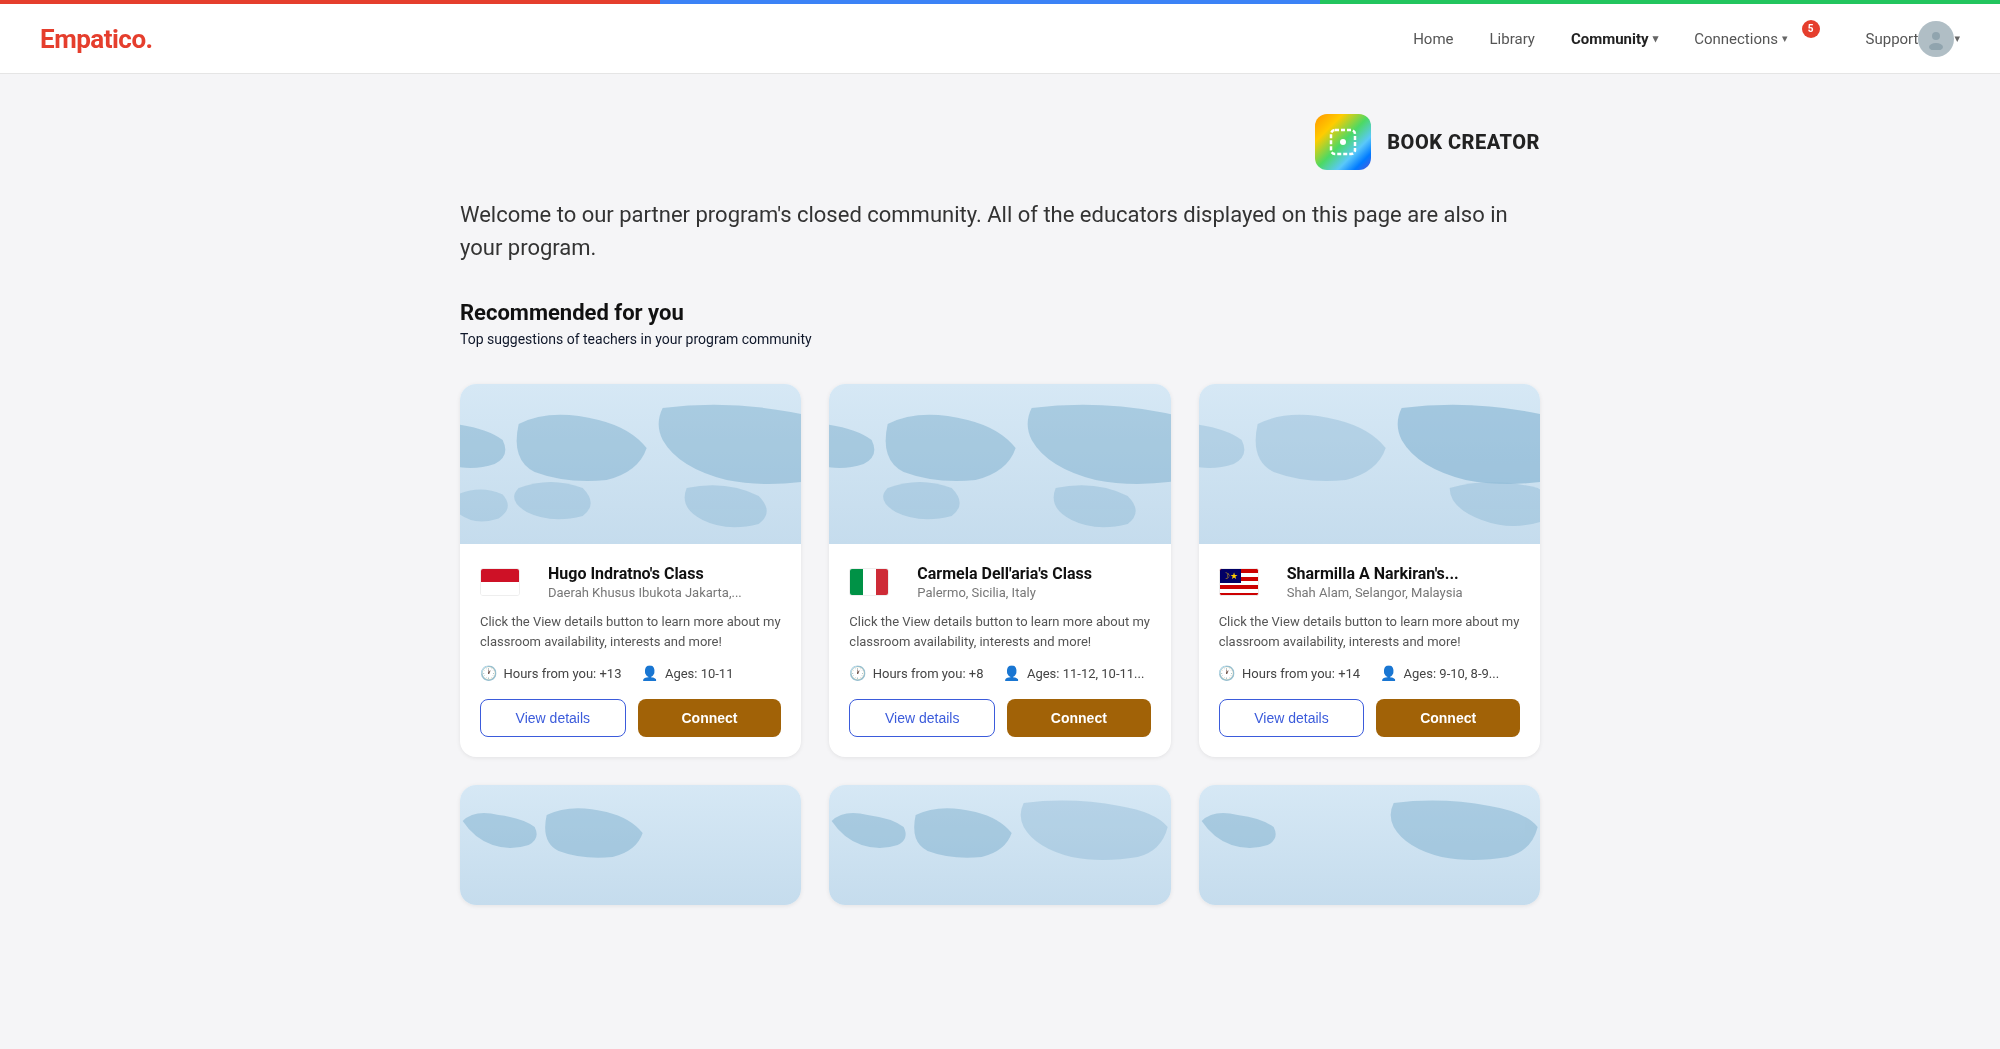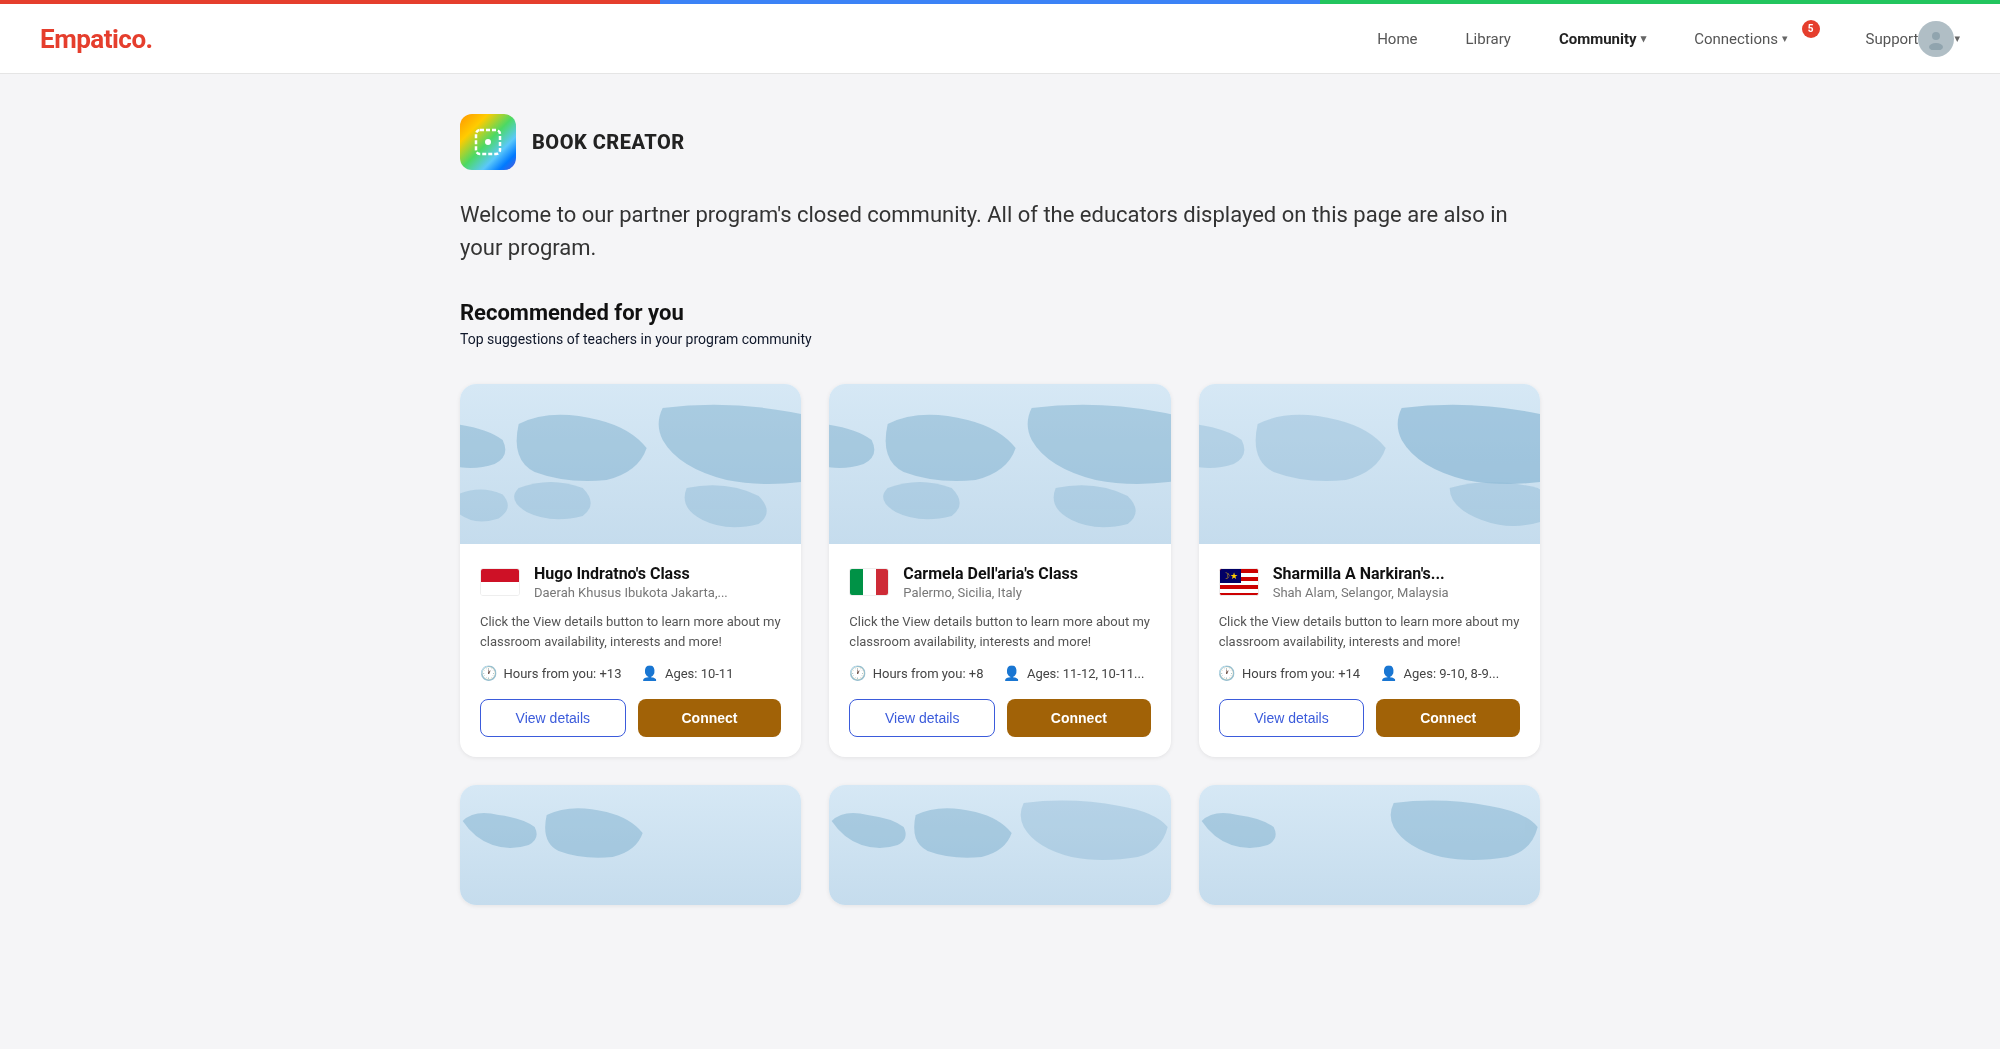--- a/index.html
+++ b/index.html
@@ -20,21 +20,21 @@
     .logo {
       font-size: 26px;
       font-weight: 700;
       color: #e53e2d;
       margin-right: auto;
       letter-spacing: -0.5px;
     }
     .nav {
       display: flex;
       align-items: center;
-      gap: 48px;
+      gap: 36px;
       margin-right: 60px;
     }
     .nav-item {
       font-size: 15px;
       color: #555;
       cursor: pointer;
       text-decoration: none;
       font-weight: 400;
     }
     .nav-item.active {
@@ -99,20 +99,21 @@
       margin: 0 auto;
       padding: 40px 60px;
     }
 
     
     .partner-header {
       display: flex;
       align-items: center;
       gap: 16px;
       margin-bottom: 28px;
+      justify-content: flex-end;
     }
     .partner-logo {
       width: 56px;
       height: 56px;
       border-radius: 12px;
       background: linear-gradient(135deg, #ff6b35, #f7c948, #4ade80, #3b82f6, #a855f7);
       display: flex;
       align-items: center;
       justify-content: center;
       font-size: 24px;
@@ -185,21 +186,21 @@
       opacity: 0.5;
     }
 
     .card-body {
       padding: 20px;
     }
 
     .class-header {
       display: flex;
       align-items: center;
-      gap: 14px;
+      gap: 28px;
       margin-bottom: 12px;
     }
 
     .flag {
       width: 40px;
       height: 28px;
       border-radius: 3px;
       overflow: hidden;
       flex-shrink: 0;
       border: 1px solid #eee;

